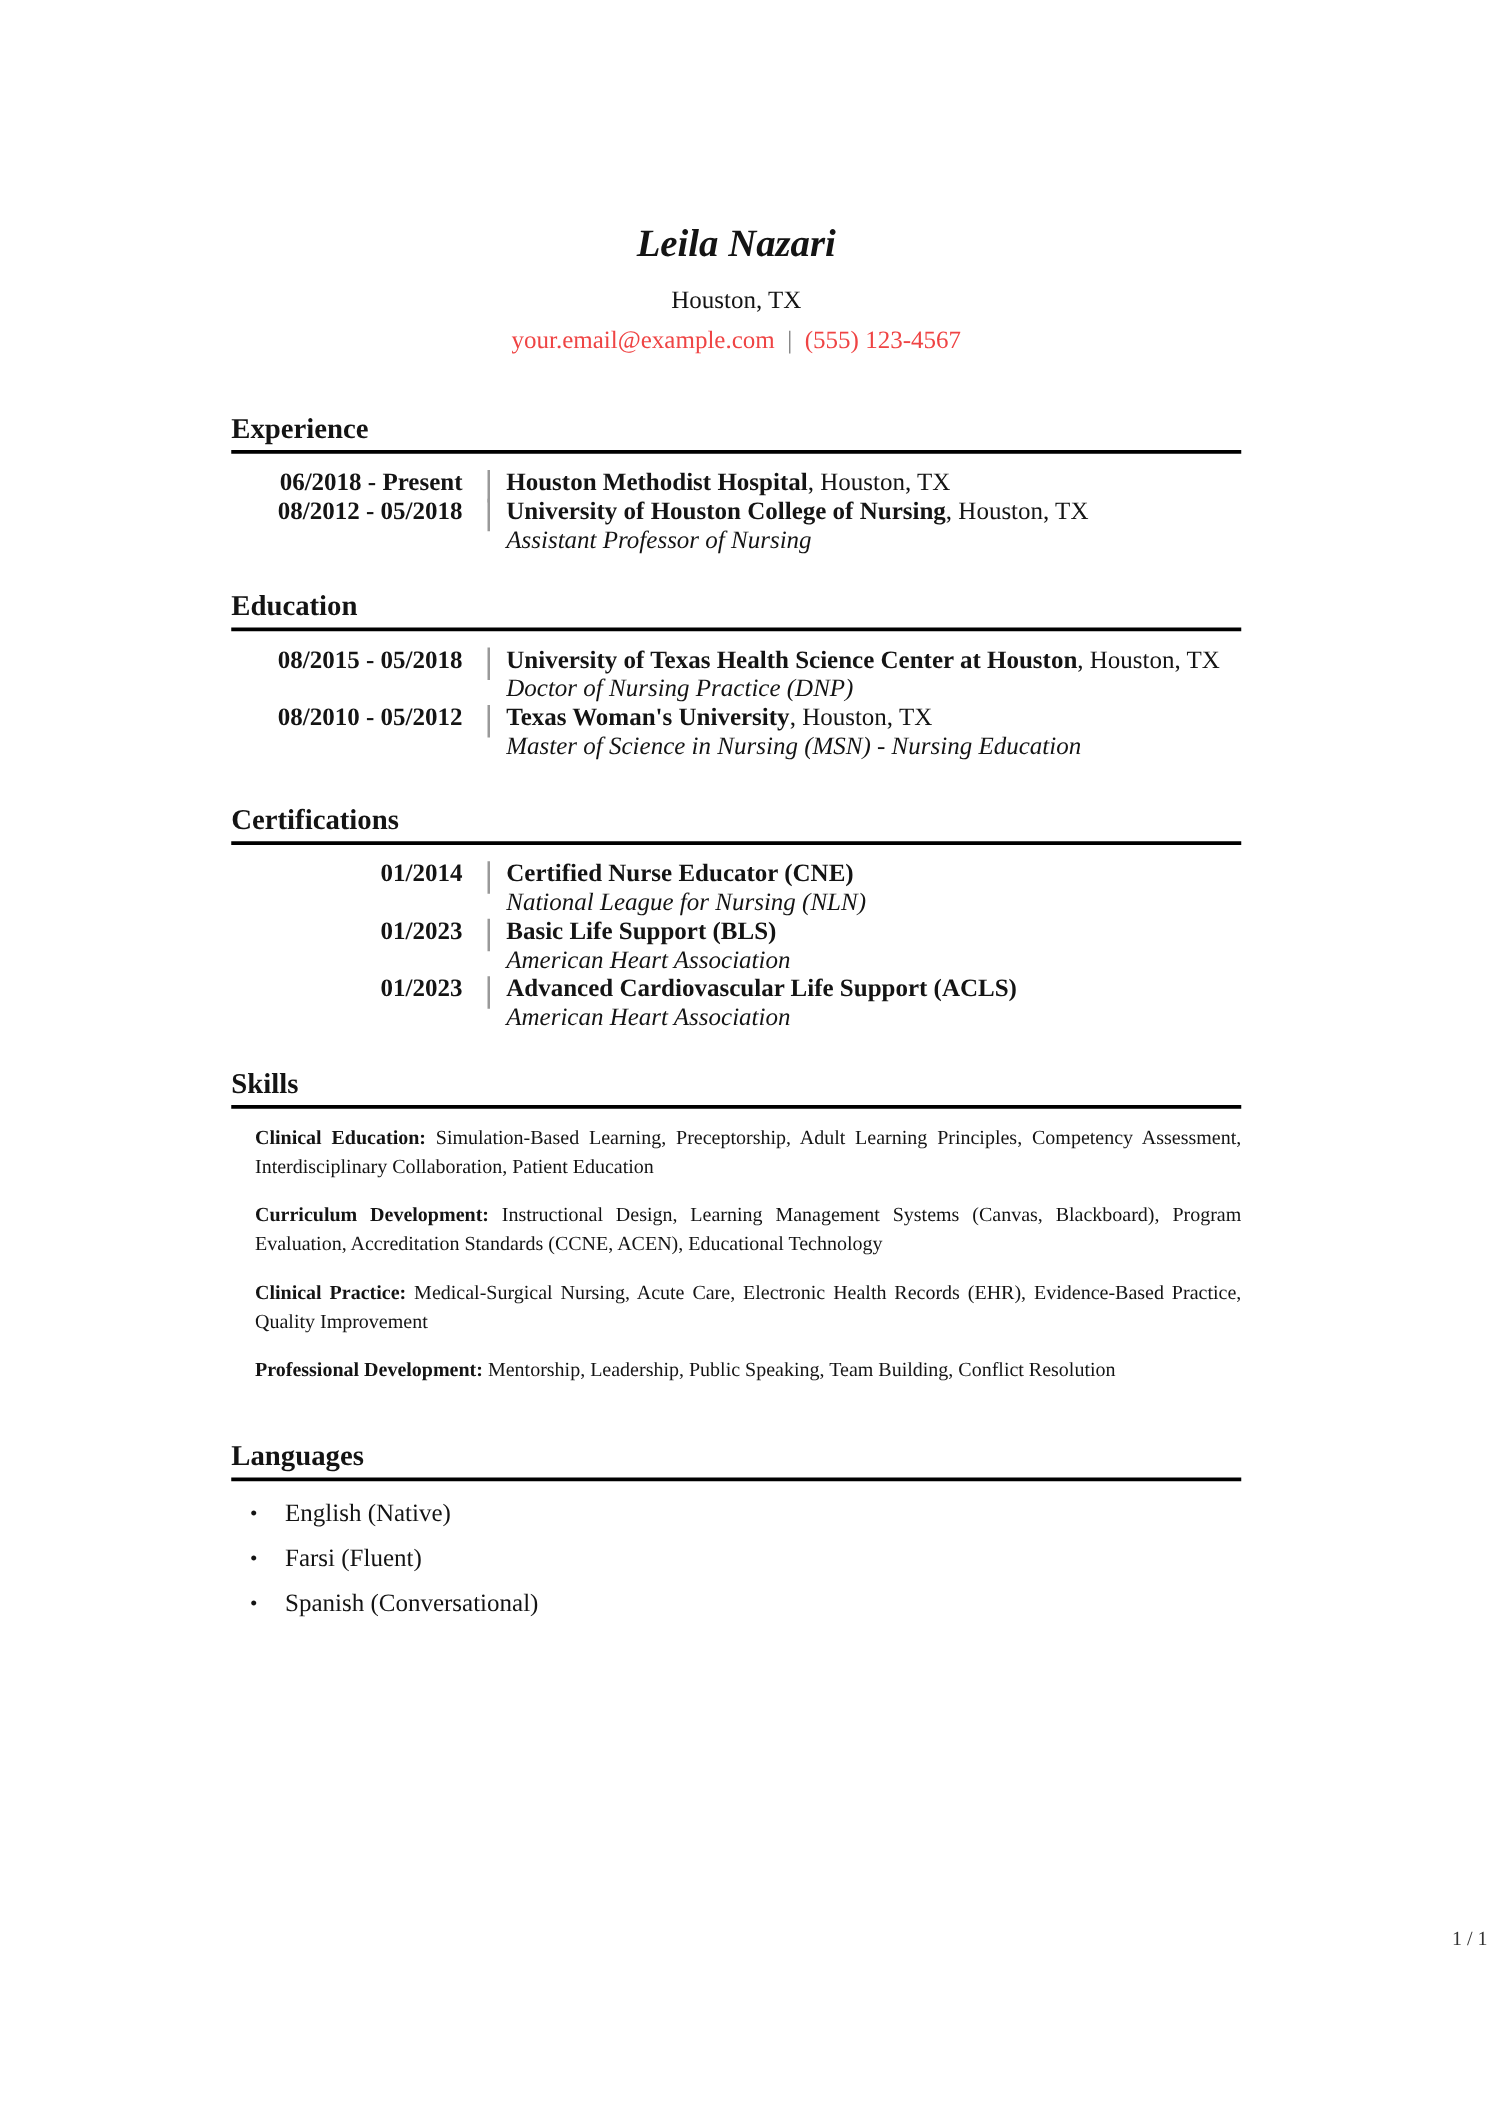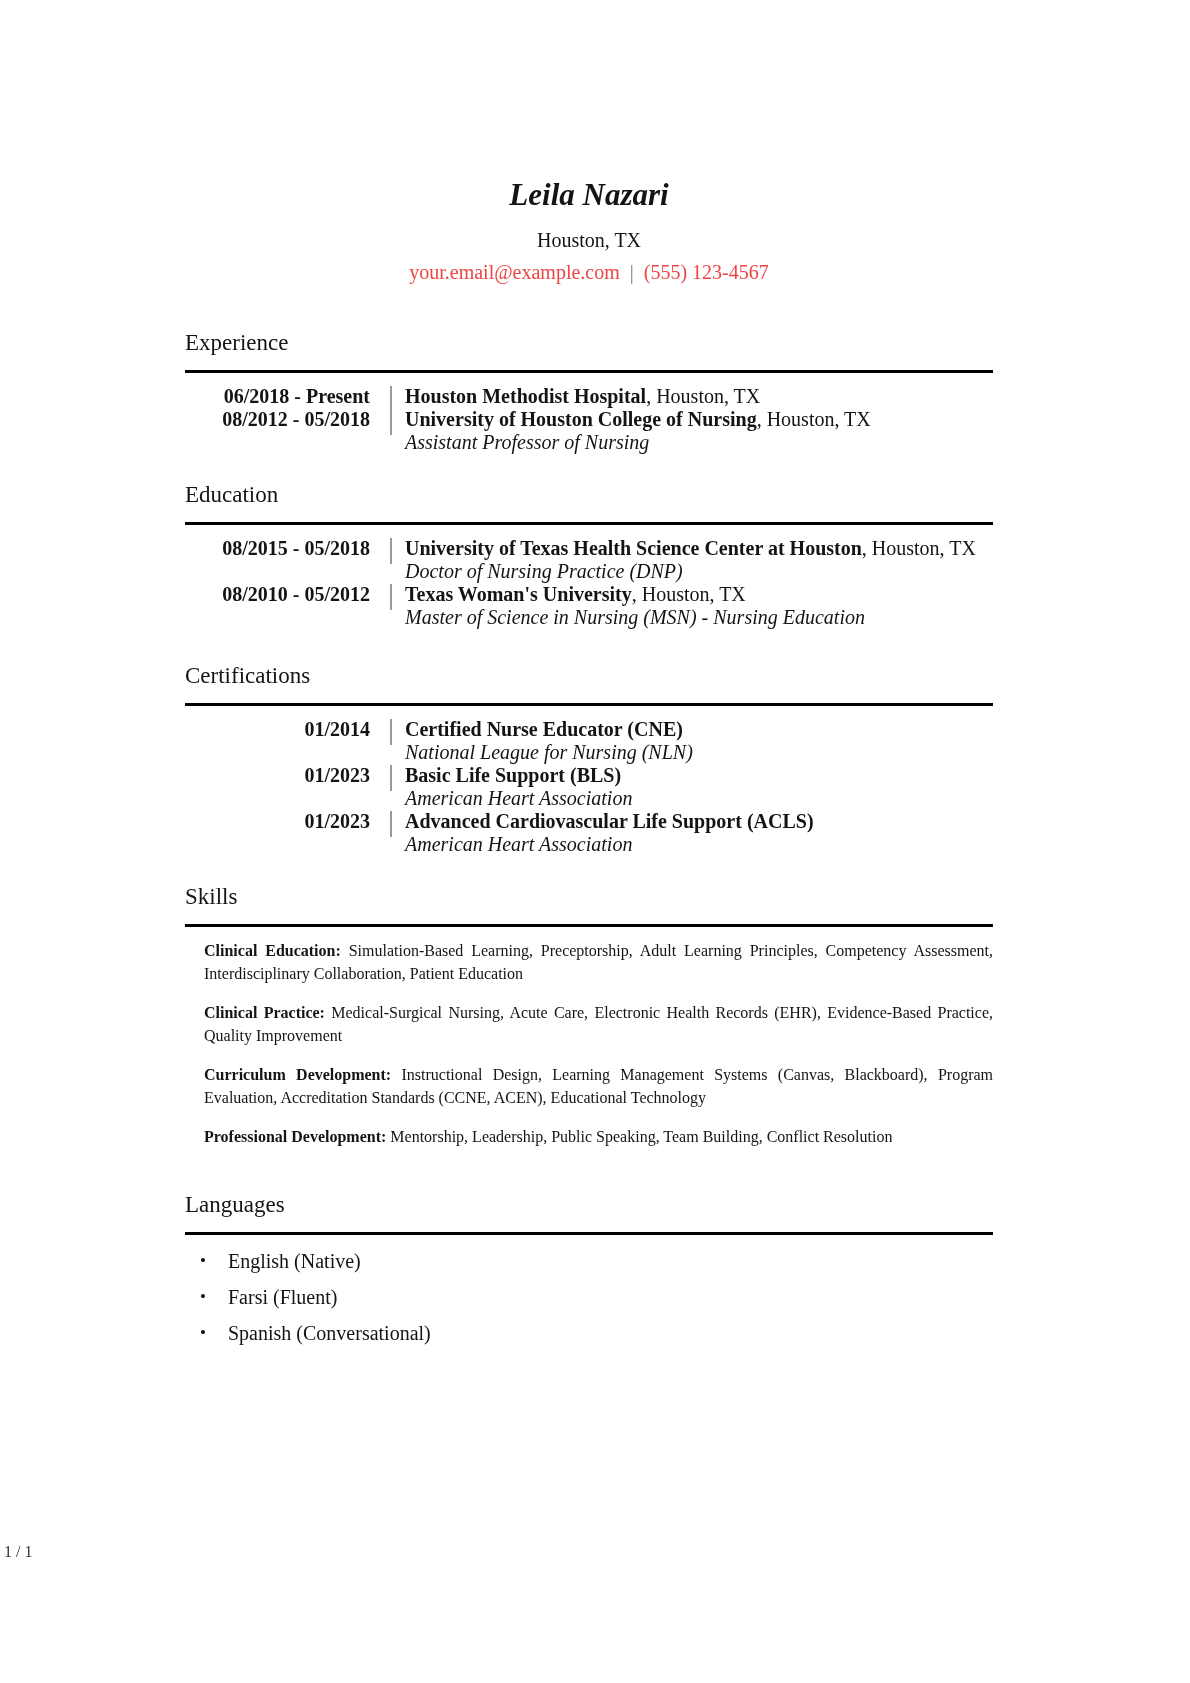--- a/index.html
+++ b/index.html
@@ -29,22 +29,22 @@
   .contact-line {
     margin-top: 8px;
     font-size: 20px; line-height: 24px;
     text-align: center;
   }
   .contact-line a { text-decoration: none; color: #ef4444; }
   .contact-sep { color: #7a7a7a; padding: 0 10px; }
 
   
   h2.section-title {
-    font-size: 23px; line-height: 30px; font-weight: 400;
-    padding-bottom: 12px;
+    font-size: 23px; line-height: 30px; font-weight: 700;
+    padding-bottom: 2px;
     border-bottom: 3px solid #000;
   }
   .mt-exp   { margin-top: 44px; }
   .mt-edu   { margin-top: 26px; }
   .mt-cert  { margin-top: 32px; }
   .mt-skill { margin-top: 26px; }
   .mt-lang  { margin-top: 42px; }
 
   .entries { margin-top: 12px; }
   .entry {
@@ -77,21 +77,21 @@
     display: flex;
     font-size: 20px; line-height: 24px;
     margin-bottom: 12px;
     padding-left: 15px;
   }
   .lang-item .bullet { width: 28px; flex: 0 0 28px; font-size: 17px; }
 
   
   .footer {
     position: absolute; top: 1542px; left: 4px; right: 0;
-    text-align: left;
+    text-align: right;
     font-size: 16px; line-height: 20px; color: #333;
   }
 </style>
 </head>
 <body>
 
 <div class="page">
   <div class="content">
 
     <div class="name">Leila Nazari</div>
@@ -163,22 +163,22 @@
         <div class="body">
           <div class="title-line"><span class="org">Advanced Cardiovascular Life Support (ACLS)</span></div>
           <div class="role">American Heart Association</div>
         </div>
       </div>
     </div>
 
     <h2 class="section-title mt-skill">Skills</h2>
     <div class="skills">
       <p class="skill-para"><span class="skill-label">Clinical Education:</span> <span>Simulation-Based Learning, Preceptorship, Adult Learning Principles, Competency Assessment, Interdisciplinary Collaboration, Patient Education</span></p>
+      <p class="skill-para"><span class="skill-label">Curriculum Development:</span> <span>Instructional Design, Learning Management Systems (Canvas, Blackboard), Program Evaluation, Accreditation Standards (CCNE, ACEN), Educational Technology</span></p>
       <p class="skill-para"><span class="skill-label">Clinical Practice:</span> <span>Medical-Surgical Nursing, Acute Care, Electronic Health Records (EHR), Evidence-Based Practice, Quality Improvement</span></p>
-      <p class="skill-para"><span class="skill-label">Curriculum Development:</span> <span>Instructional Design, Learning Management Systems (Canvas, Blackboard), Program Evaluation, Accreditation Standards (CCNE, ACEN), Educational Technology</span></p>
       <p class="skill-para"><span class="skill-label">Professional Development:</span> <span>Mentorship, Leadership, Public Speaking, Team Building, Conflict Resolution</span></p>
     </div>
 
     <h2 class="section-title mt-lang">Languages</h2>
     <ul class="lang-list">
       <li class="lang-item">
           <span class="bullet">•</span>
           <span>English (Native)</span>
         </li>
       <li class="lang-item">

